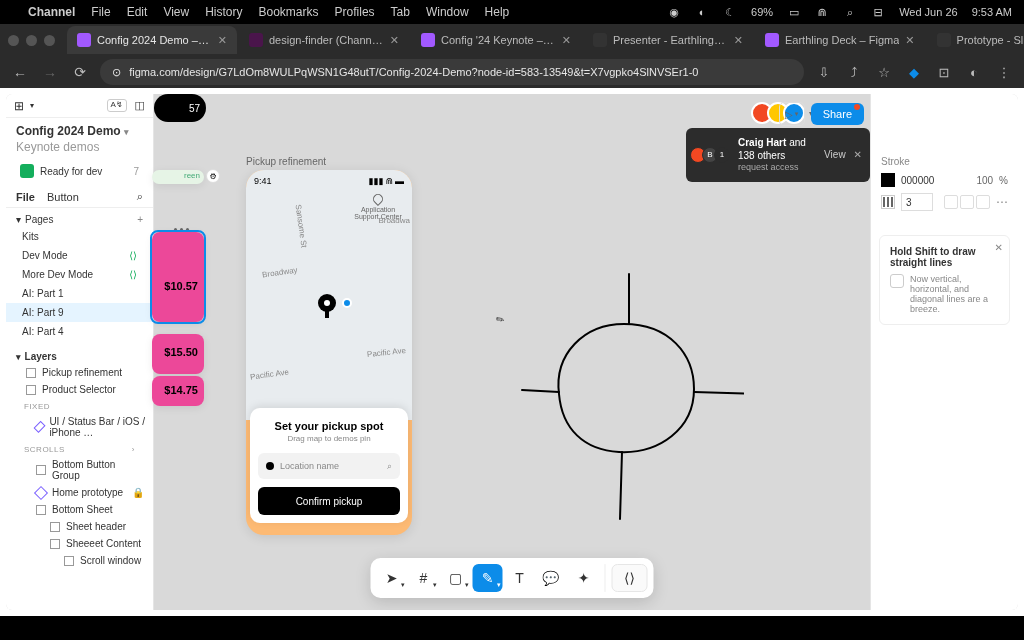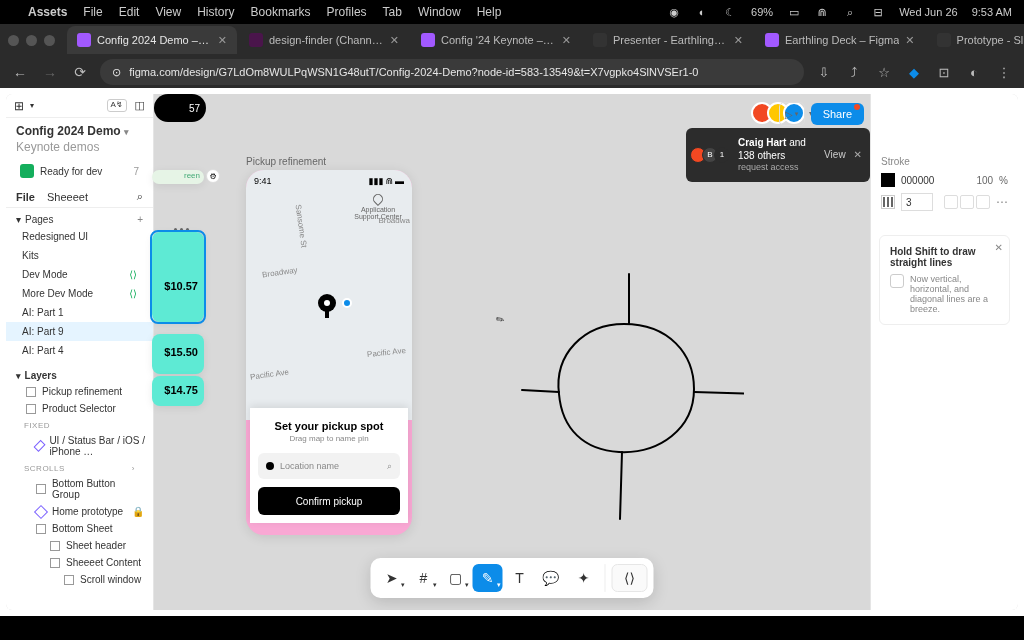--- a/index.html
+++ b/index.html
@@ -54,48 +54,48 @@
 .lp-item .devicon { margin-left: auto; color: #14ae5c; font-size: 10px; }
 .lp-divider { font-size: 10px; padding: 6px 10px 2px; font-weight: 600; }
 .lp-layer { display: flex; align-items: center; gap: 6px; padding: 3px 8px; font-size: 10px; }
 .lp-layer .lyricon { width: 10px; height: 10px; border: 1px solid #999; }
 .lp-layer .subtle { color: #999; }
 .lp-fixed { font-size: 8px; color: #999; padding: 4px 18px 2px; letter-spacing: 0.5px; }
 .lp-arrow { margin-left: auto; color: #999; }
 
 
 .canvas { position: absolute; left: 148px; right: 148px; top: 0; bottom: 0; }
-.partial-card { position: absolute; background: #5eead4; border-radius: 8px; box-shadow: 0 2px 8px rgba(0,0,0,0.08); }
+.partial-card { position: absolute; background: #ec4899; border-radius: 8px; box-shadow: 0 2px 8px rgba(0,0,0,0.08); }
 .partial-top { left: -2px; top: 76px; width: 52px; height: 14px; background: #e6f4e6; }
 .partial-box { left: -2px; top: 138px; width: 52px; height: 90px; }
 .partial-box .sel { position: absolute; inset: -2px; border: 2px solid #0c8ce9; border-radius: 8px; }
 .price { position: absolute; right: 6px; top: 48px; font-size: 11px; font-weight: 600; }
 .partial-p2 { left: -2px; top: 240px; width: 52px; height: 40px; }
 .partial-p2 .price { top: 12px; }
 .partial-p3 { left: -2px; top: 282px; width: 52px; height: 30px; }
 .partial-p3 .price { top: 8px; }
 .partial-btn { left: -2px; top: 392px; width: 52px; height: 28px; background: #000; color: #fff; border-radius: 14px; font-size: 10px; display: flex; align-items: center; justify-content: flex-end; padding-right: 6px; }
 .partial-dots { position: absolute; left: 20px; top: 134px; width: 16px; height: 8px; display: flex; gap: 3px; }
 .partial-dots span { width: 3px; height: 3px; border-radius: 50%; background: #666; }
 
 
 .frame-label { position: absolute; font-size: 10px; color: #666; }
-.pickup-frame { position: absolute; left: 92px; top: 76px; width: 166px; background: #f9a8d4; border-radius: 18px; overflow: hidden; box-shadow: 0 2px 12px rgba(0,0,0,0.1); }
+.pickup-frame { position: absolute; left: 92px; top: 76px; width: 166px; background: #fdba74; border-radius: 18px; overflow: hidden; box-shadow: 0 2px 12px rgba(0,0,0,0.1); }
 .map { position: relative; height: 250px; background: #e8ecef; }
 .map .status { display: flex; justify-content: space-between; padding: 6px 8px; font-size: 9px; color: #000; }
 .map .st-right { display: flex; align-items: center; gap: 2px; }
 .map .app-pin { position: absolute; right: 8px; top: 24px; width: 52px; font-size: 7px; text-align: center; color: #666; }
 .map .app-pin .pinico { width: 10px; height: 10px; border: 1.5px solid #666; border-radius: 50% 50% 50% 0; transform: rotate(-45deg); margin: 0 auto 2px; }
 .map .street { position: absolute; font-size: 8px; color: #888; }
 .map .pin { position: absolute; left: 72px; top: 124px; width: 18px; height: 18px; background: #000; border-radius: 50%; }
 .map .pin:after { content: ''; position: absolute; left: 6px; top: 6px; width: 6px; height: 6px; background: #fff; border-radius: 50%; }
 .map .pintail { position: absolute; left: 79px; top: 140px; width: 4px; height: 8px; background: #000; }
 .map .blue { position: absolute; left: 96px; top: 128px; width: 10px; height: 10px; background: #0c8ce9; border-radius: 50%; border: 2px solid #fff; }
 
-.sheet { position: relative; margin: -12px 4px 12px; background: #fff; border-radius: 0; padding: 12px 8px 8px; box-shadow: 0 -2px 8px rgba(0,0,0,0.1); }
+.sheet { position: relative; margin: -12px 4px 12px; background: #fff; border-radius: 10px; padding: 12px 8px 8px; box-shadow: 0 -2px 8px rgba(0,0,0,0.1); }
 .sheet h4 { font-size: 11px; font-weight: 600; text-align: center; }
 .sheet .hint { font-size: 8px; color: #888; text-align: center; margin-top: 2px; }
 .sheet .search { margin-top: 10px; height: 26px; background: #f2f2f2; border-radius: 6px; display: flex; align-items: center; padding: 0 8px; font-size: 9px; color: #888; gap: 6px; }
 .sheet .search .dot { width: 8px; height: 8px; background: #000; border-radius: 50%; }
 .sheet .search .mag { margin-left: auto; }
 .sheet .confirm { margin-top: 8px; height: 28px; background: #000; color: #fff; border-radius: 6px; display: flex; align-items: center; justify-content: center; font-size: 10px; }
 
 
 .drawing { position: absolute; left: 330px; top: 130px; width: 260px; height: 300px; }
 .drawing svg { width: 100%; height: 100%; }
@@ -147,21 +147,21 @@
 .tool .chev { font-size: 7px; position: absolute; right: 2px; bottom: 3px; }
 .tool.sep { width: 1px; background: #eee; margin: 0 4px; }
 .tool.dev { border: 1px solid #e6e6e6; width: 36px; background: #fafafa; }
 </style>
 </head>
 <body>
 
 <div class="menubar">
   <div class="left">
     <span class="apple"></span>
-    <span class="bold">Assets</span>
+    <span class="bold">Channel</span>
     <span>File</span>
     <span>Edit</span>
     <span>View</span>
     <span>History</span>
     <span>Bookmarks</span>
     <span>Profiles</span>
     <span>Tab</span>
     <span>Window</span>
     <span>Help</span>
   </div>
@@ -250,32 +250,29 @@
         </div>
         <div class="lp-title"><span>Config 2024 Demo</span> <span style="font-size:9px;color:#888">▾</span></div>
         <div class="lp-sub">Keynote demos</div>
         <div class="lp-ready">
           <span class="dot"></span>
           <span>Ready for dev</span>
           <span class="count">7</span>
         </div>
         <div class="lp-tabs">
           <span class="active">File</span>
-          <span>Sheeeet</span>
+          <span>Button</span>
           <span class="search">⌕</span>
         </div>
         <div class="lp-section">
           <span style="margin-right:4px">▾</span>
             <span>Pages</span>
           <span class="plus">+</span>
         </div>
         <div class="lp-list">
-          <div class="lp-item">
-              <span>Redesigned UI</span>
-            </div>
           <div class="lp-item">
               <span>Kits</span>
             </div>
           <div class="lp-item">
               <span>Dev Mode</span>
               <span class="devicon">⟨⟩</span>
             </div>
           <div class="lp-item">
               <span>More Dev Mode</span>
               <span class="devicon">⟨⟩</span>
@@ -376,21 +373,21 @@
             <span class="street" style="right:2px;top:46px">Broadwa</span>
             <span class="street" style="right:6px;top:178px;transform:rotate(-6deg)">Pacific Ave</span>
             <span class="street" style="left:4px;top:200px;transform:rotate(-8deg)">Pacific Ave</span>
             <span class="street" style="left:52px;top:30px;transform:rotate(82deg);transform-origin:left">Sansome St</span>
             <div class="pin"></div>
             <div class="pintail"></div>
             <div class="blue"></div>
           </div>
           <div class="sheet">
             <h4>Set your pickup spot</h4>
-            <div class="hint">Drag map to name pin</div>
+            <div class="hint">Drag map to demos pin</div>
             <div class="search">
               <span class="dot"></span>
               <span>Location name</span>
               <span class="mag">⌕</span>
             </div>
             <div class="confirm">Confirm pickup</div>
           </div>
         </div>
 
         <div class="drawing">

